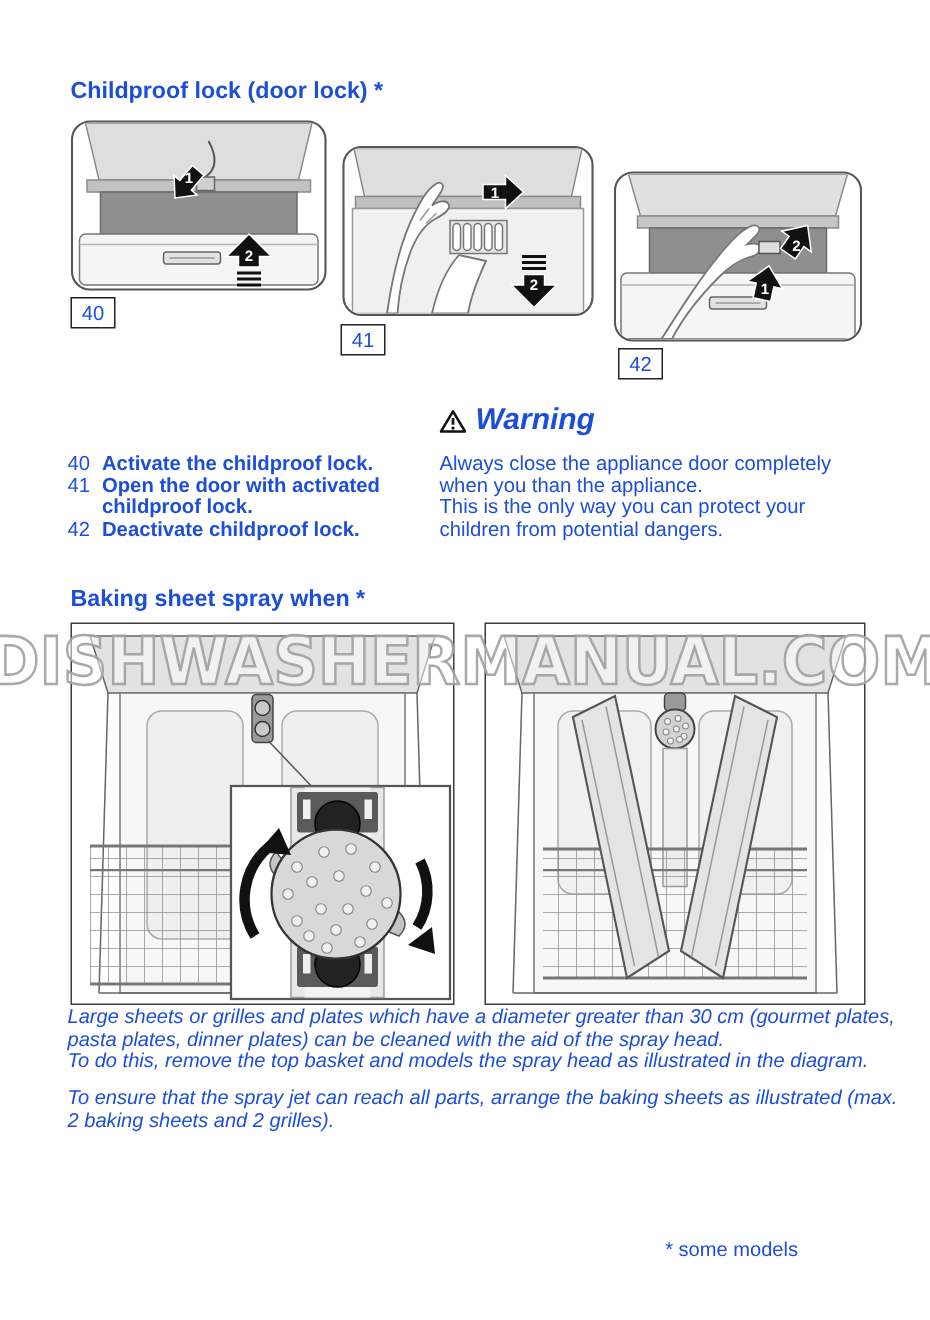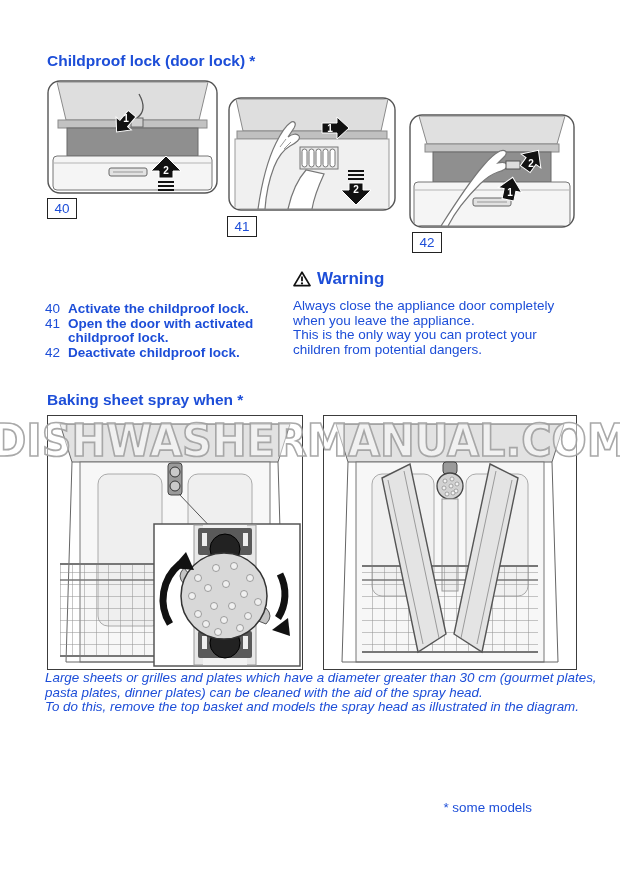--- a/index.html
+++ b/index.html
@@ -24,36 +24,36 @@
   #lbl40 { left:47px;  top:198px; }
   #lbl41 { left:227px; top:216px; }
   #lbl42 { left:412px; top:232px; }
 
   .steps { position:absolute; left:45px; top:302px; font-size:13.5px; line-height:14.5px; }
   .step  { display:flex; }
   .step .n { width:23px; flex:none; }
   .step .t { width:200px;font-weight:bold; }
 
   .warnblock { position:absolute; left:293px; top:269px; width:296px; }
-  .warn-head { display:flex; align-items:center; gap:6px; font-size:17px; font-weight:bold; }
+  .warn-head { display:flex; align-items:center; gap:6px; font-size:20px; font-weight:bold;font-style:italic; }
   .warn-body { margin-top:10px; font-size:13.5px; line-height:14.5px; width:288px; }
 
   .bigfig { position:absolute; border:1px solid #3c3c3c; background:#fff; }
   #figL { left:47px;  top:415px; width:254px; height:253px; }
   #figR { left:323px; top:415px; width:252px; height:253px; }
   .bigfig svg { display:block; }
 
   #watermark { position:absolute; left:0; top:416px; width:620px; height:52px; pointer-events:none; }
 
   .para { position:absolute; left:45px; width:560px; font-size:13.4px; line-height:14.5px;font-style:italic; }
   #para1 { top:671px; }
   #para2 { top:725px; }
   #para3 { top:767px; }
 
-  #footnote { position:absolute; left:0; top:800px; width:532px; text-align:right; font-size:13.4px; }
+  #footnote { position:absolute; left:0; top:825px; width:532px; text-align:right; font-size:13.4px; }
 
   svg text { font-family:"Liberation Sans", sans-serif; }
   .wmtext  { font-family:"DejaVu Sans", sans-serif; }
   .arrownum { font-size:10px; font-weight:bold; fill:#ffffff; text-anchor:middle; }
 </style>
 </head>
 <body>
 
 <div id="page">
 
@@ -186,21 +186,21 @@
   <div class="warnblock">
     <div class="warn-head">
       <svg width="18" height="16" viewBox="0 0 18 16">
         <polygon points="9,1.2 17,14.6 1,14.6" fill="none" stroke="#111" stroke-width="1.7" stroke-linejoin="round"></polygon>
         <line x1="9" y1="5.6" x2="9" y2="10.2" stroke="#111" stroke-width="1.8"></line>
         <circle cx="9" cy="12.4" r="1.1" fill="#111"></circle>
       </svg>
       <span>Warning</span>
     </div>
     <div class="warn-body">
-      <div>Always close the appliance door completely when you leave the appliance.</div>
+      <div>Always close the appliance door completely when you than the appliance.</div>
       <div>This is the only way you can protect your children from potential dangers.</div>
     </div>
   </div>
 
   <div id="sec2-title" class="sec-title">Baking sheet spray when *</div>
 
   <div class="bigfig" id="figL">
     <svg viewBox="0 0 254 253" width="254" height="253">
       <defs>
         <pattern id="gridL" width="12" height="12" patternUnits="userSpaceOnUse">
@@ -313,16 +313,17 @@
   </div>
 
   <svg id="watermark" width="620" height="52">
     <text class="wmtext" x="-8" y="40" font-size="44" font-weight="bold" fill="#ffffff" fill-opacity="0.5" stroke="#a0a0a0" stroke-opacity="0.9" stroke-width="1.7" textLength="636" lengthAdjust="spacingAndGlyphs">DISHWASHERMANUAL.COM</text>
   </svg>
 
   <div class="para" id="para1">
     <div>Large sheets or grilles and plates which have a diameter greater than 30 cm (gourmet plates, pasta plates, dinner plates) can be cleaned with the aid of the spray head.</div>
     <div>To do this, remove the top basket and models the spray head as illustrated in the diagram.</div>
   </div>
+  <div class="para" id="para2">To ensure that the spray jet can reach all parts, arrange the baking sheets as illustrated (max. 2 baking sheets and 2 grilles).</div>
 
   <div id="footnote">* some models</div>
 
 </div>
 
 </body></html>

